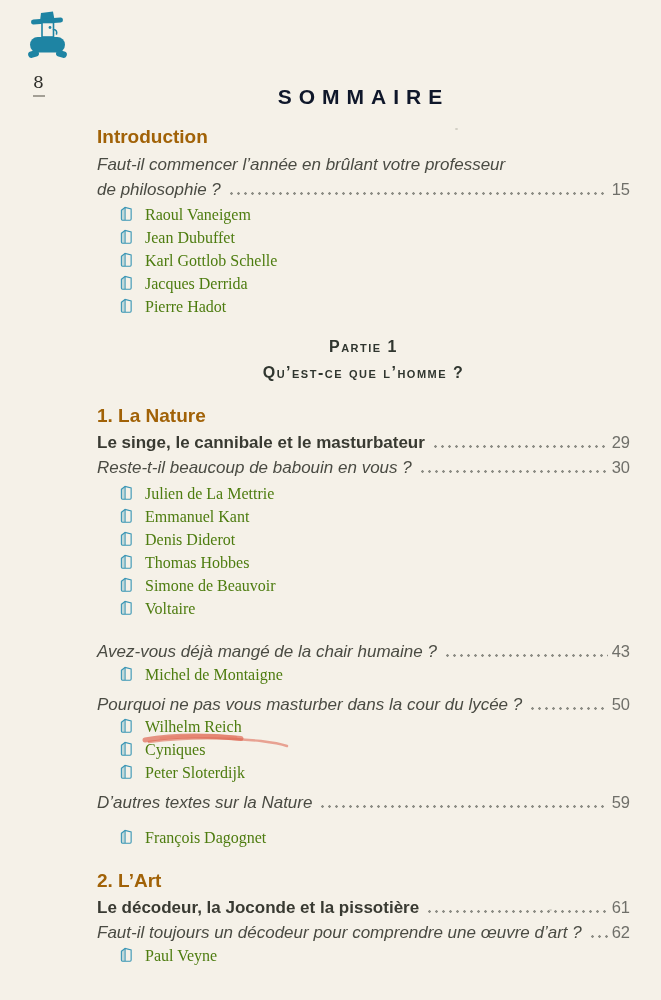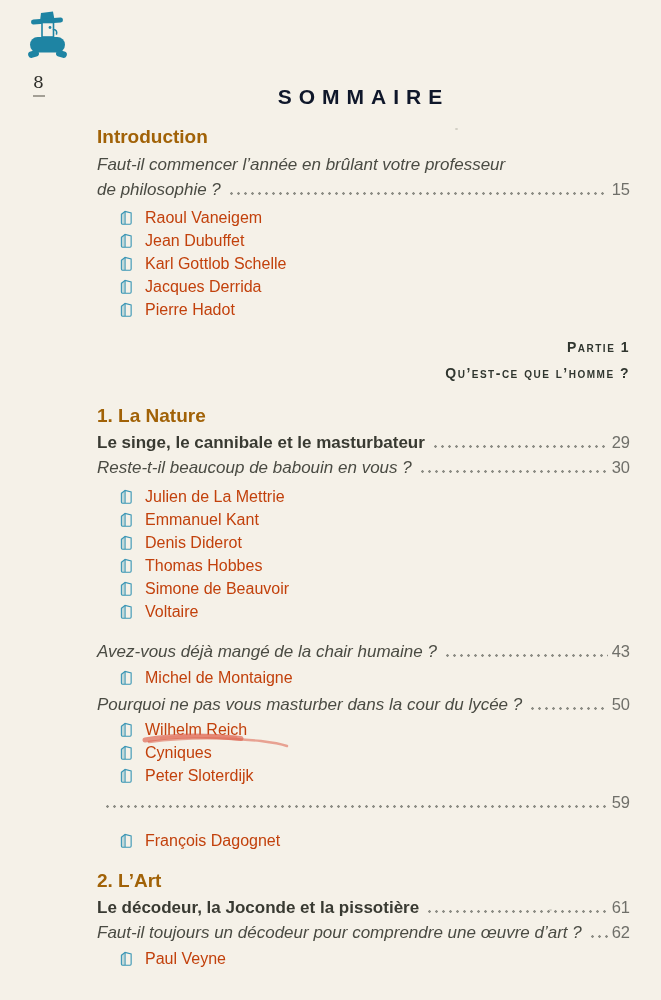--- a/index.html
+++ b/index.html
@@ -33,29 +33,29 @@
   .toc-italic{ font-style:italic; color:#4a4b43; }
   .leader {
     flex:1; height:13px; margin:0 4px 0 7px; min-width:12px;
     background-image:radial-gradient(circle,#8d8d85 1.1px,transparent 1.5px);
     background-size:7px 3px; background-repeat:repeat-x; background-position:left bottom;
   }
   .pg { font-style:normal; font-weight:normal; font-size:16.5px; color:#6f6f69; }
 
   .authors { margin-top:4px; }
   .author {
-    position:relative; display:flex; align-items:center;
-    height:23px; padding-left:23px; font-size:16px; color:#c2410c;
+    position:relative; display:flex; align-items:flex-start;
+    height:23px; padding-left:23px; font-size:16px; color:#4d7c0f;font-family:Liberation Serif, serif;
   }
   .author .book-icon { width:13px; height:15px; margin-right:12px; flex:0 0 auto; }
 
   .part-block { margin-top:13px; text-align:center; color:#30362f; }
   .part-label, .part-title {
     font-variant:small-caps; font-weight:bold;
-    font-size:14px; letter-spacing:1.5px; line-height:26px;text-align:right;
+    font-size:16px; letter-spacing:1.5px; line-height:26px;
   }
 
   .scribble { position:absolute; left:44px; top:13px; width:150px; height:18px; pointer-events:none; }
 
   .speck { position:absolute; border-radius:50%; background:rgba(120,118,105,0.28); }
 </style>
 </head>
 <body>
 
 <div class="page">
@@ -246,20 +246,21 @@
       <div class="author">
         <span class="book-icon"><svg width="13" height="15" viewBox="0 0 14 16">
               <path d="M1.5,4.5 L5.5,1.5 L5.5,15.2 L1.8,15.2 Z" fill="rgba(58,150,181,0.28)"></path>
               <path d="M1.5,4.5 L5.5,1.5 L12,3 L12,14 Q12,15.2 10.8,15.2 L2.7,15.2 Q1.5,15.2 1.5,14 Z" fill="none" stroke="#3a96b5" stroke-width="1.2"></path>
               <path d="M5.5,1.5 L5.5,15" fill="none" stroke="#3a96b5" stroke-width="1.1"></path>
             </svg></span>
         <span>Peter Sloterdijk</span>
       </div>
     </div>
     <div class="toc-line toc-italic" style="margin-top:3px">
+      <span class="txt">D’autres textes sur la Nature</span>
       <span class="leader"></span>
       <span class="pg">59</span>
     </div>
     <div class="authors" style="margin-top:14px">
       <div class="author">
         <span class="book-icon"><svg width="13" height="15" viewBox="0 0 14 16">
               <path d="M1.5,4.5 L5.5,1.5 L5.5,15.2 L1.8,15.2 Z" fill="rgba(58,150,181,0.28)"></path>
               <path d="M1.5,4.5 L5.5,1.5 L12,3 L12,14 Q12,15.2 10.8,15.2 L2.7,15.2 Q1.5,15.2 1.5,14 Z" fill="none" stroke="#3a96b5" stroke-width="1.2"></path>
               <path d="M5.5,1.5 L5.5,15" fill="none" stroke="#3a96b5" stroke-width="1.1"></path>
             </svg></span>

